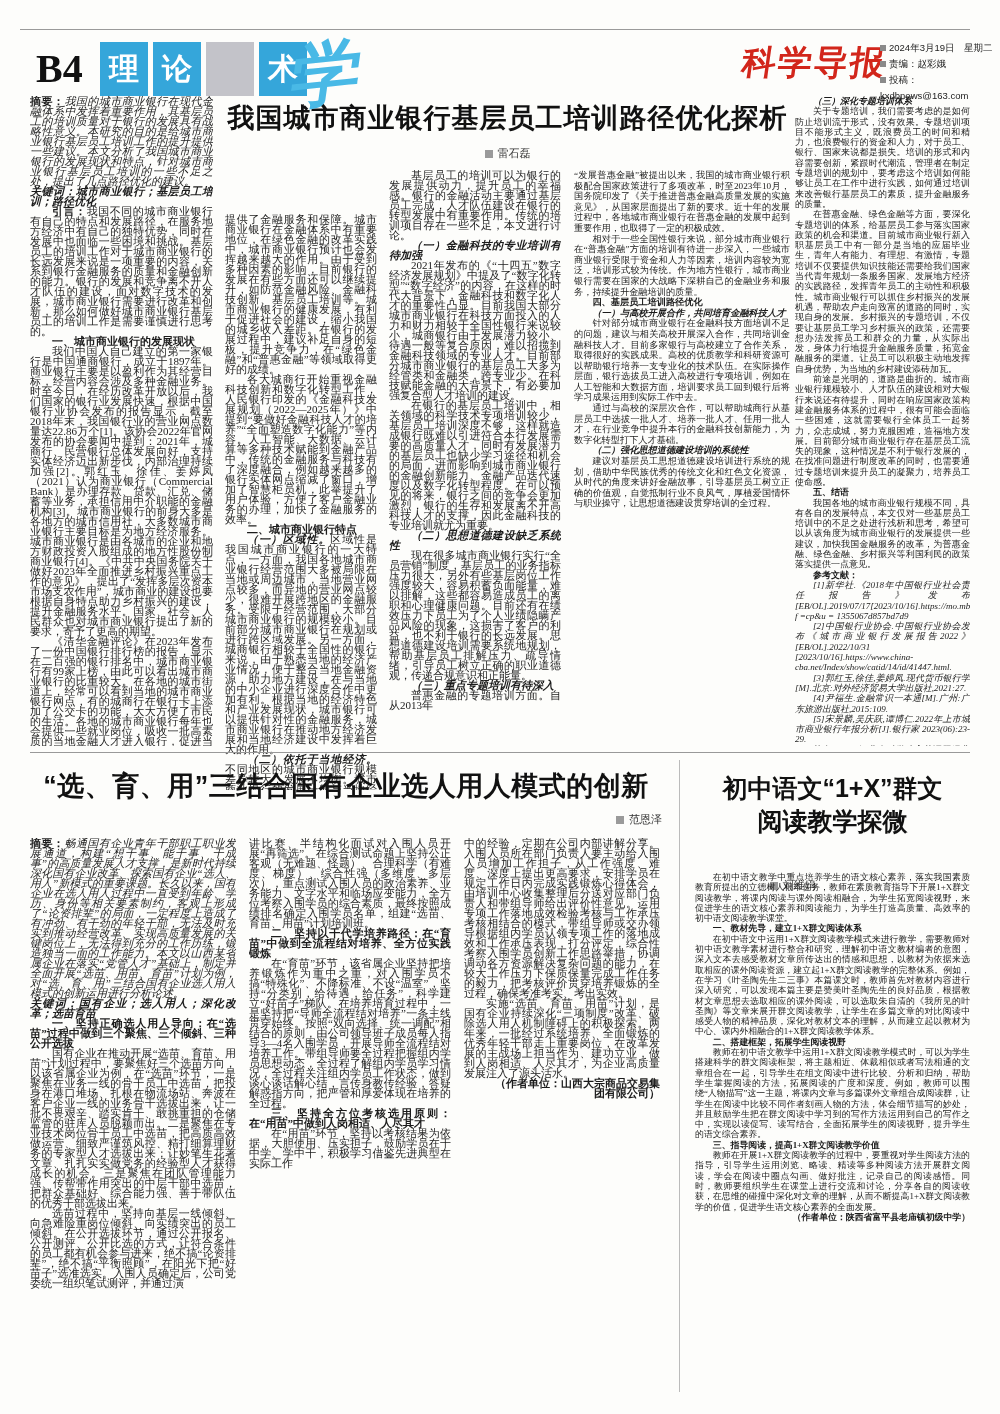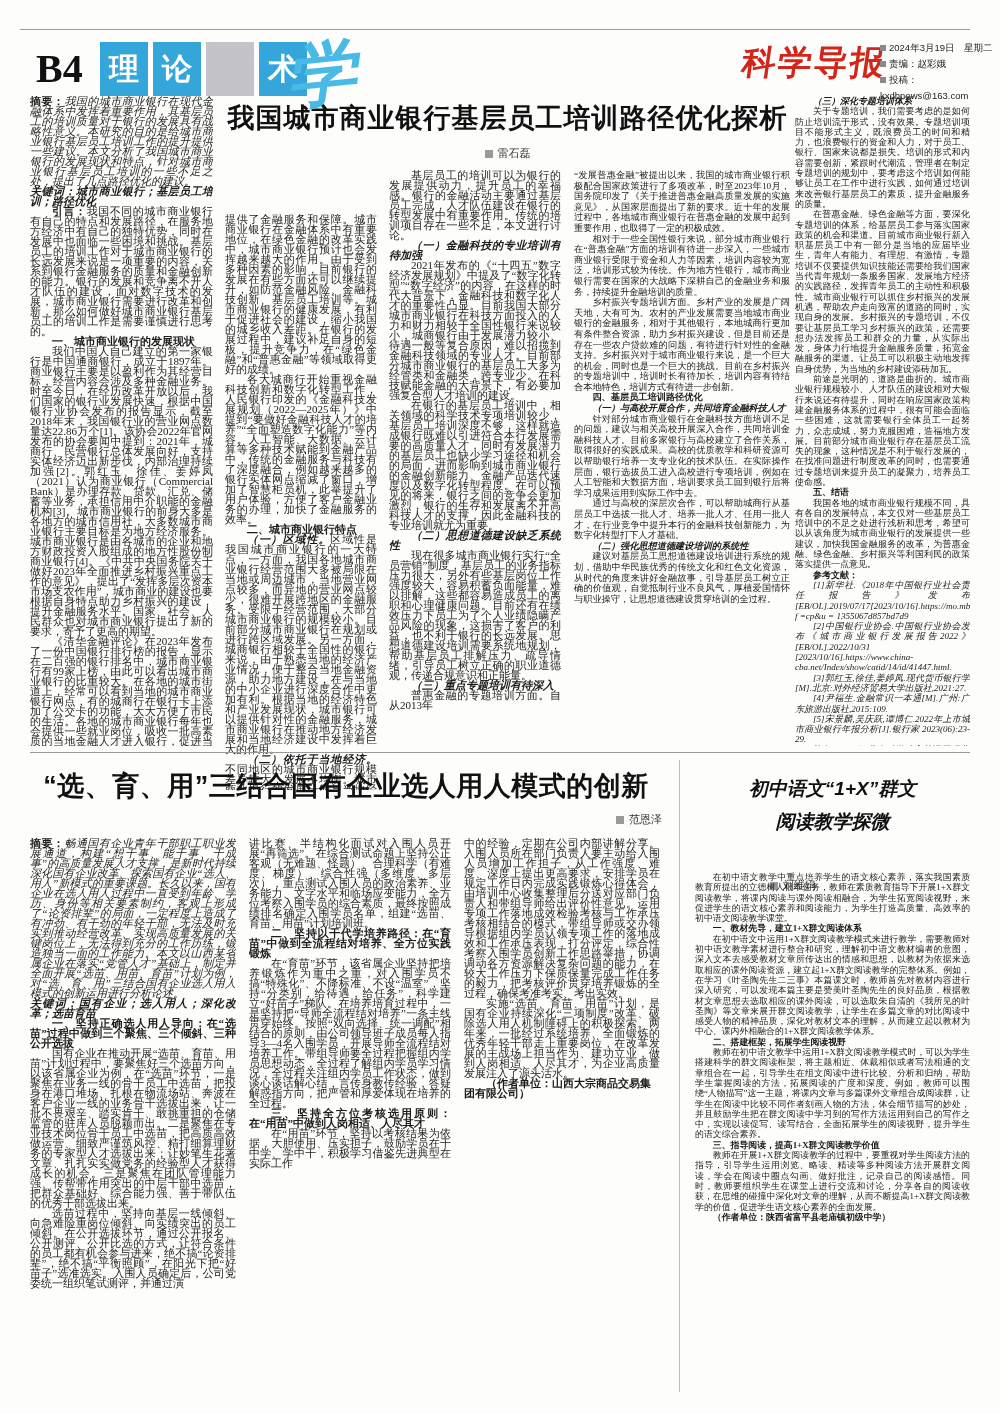--- a/index.html
+++ b/index.html
@@ -28,21 +28,21 @@
   .small p.h{font-weight:bold;}
   .kai{font-weight:bold;font-style:italic;}
   .absp{font-style:italic;}
   .absp b{font-style:normal;}
   .kw{font-weight:bold;font-style:italic;}
   .title{font-family:"Liberation Sans","DejaVu Sans",sans-serif;font-weight:bold;color:#111;text-align:center;}
   .byline{text-align:center;font-size:11px;color:#333;}
   .byline .sq{width:8px;height:8px;background:#9a9a9a;margin-right:5px;}
   .rule-h{position:absolute;left:30px;top:752px;width:940px;height:1px;background:#999;}
   .rule-v{position:absolute;left:679px;top:760px;width:1px;height:632px;background:#bbb;}
-  .aff{text-align:left;font-weight:bold;}
+  .aff{text-align:right;font-weight:bold;}
   .fundline{font-weight:bold;}
   .a3body{font-size:8.9px;line-height:10.3px;}
 </style>
 </head>
 <body>
 
 <div class="page">
 
   <div class="top-rule"></div>
   <div class="pageno">B4</div>
@@ -95,21 +95,20 @@
     <p>在银行的基层员工培训中，相关领域的科学技术专项培训较少，基层员工培训深度不够，这样就造成银行既难以引进符合本行发展需要的高质量人才，同时有发展潜力的基层员工也缺少学习途径和机会的局面，进而影响到城市商业银行的金融创新能力、金融产品迭代速度以及数字化转型程度。在可以预见的将来，银行之间的竞争会更加激烈，银行的生存和发展离不开高科技人才的支撑，因此金融科技的专业培训就尤为重要。</p>
     <p class="h kai">（二）思想道德建设缺乏系统性</p>
     <p>现在很多城市商业银行实行“全员营销”制度，基层员工的业务指标压力很大，另外有些基层岗位工作强度较大，容易积蓄负面能量，难以排解，这些都容易造成员工的离职和心理健康问题。目前还有在绩效压力下员工为了个人业绩隐瞒产品风险的现象，这损害了客户的利益，也不利于银行的长远发展。思想道德建设培训需要系统地规划，帮助基层员工排解压力、疏导情绪，引导员工树立正确的职业道德观，传递合规意识和正能量。</p>
     <p class="h kai">（三）重点专题培训有待深入</p>
     <p>普惠金融的专题培训方面。自从2013年</p>
   </div>
 
   <div class="abs-box small" style="left:574px;top:170px;width:216px;height:576px;font-size:9.2px;line-height:10.6px;">
     <p class="noind">“发展普惠金融”被提出以来，我国的城市商业银行积极配合国家政策进行了多项改革，时至2023年10月，国务院印发了《关于推进普惠金融高质量发展的实施意见》，从国家层面提出了新的要求。近十年的发展过程中，各地城市商业银行在普惠金融的发展中起到重要作用，也取得了一定的积极成效。</p>
     <p>相对于一些全国性银行来说，部分城市商业银行在“普惠金融”方面的培训有待进一步深入，一些城市商业银行受限于资金和人力等因素，培训内容较为宽泛，培训形式较为传统。作为地方性银行，城市商业银行需要在国家的大战略下深耕自己的金融业务和服务，持续提升金融培训的质量。</p>
-    <p>乡村振兴专题培训方面。乡村产业的发展是广阔天地，大有可为。农村的产业发展需要当地城市商业银行的金融服务，相对于其他银行，本地城商行更加有条件整合资源，助力乡村振兴建设，但是目前还是存在一些农户贷款难的问题，有待进行针对性的金融支持。乡村振兴对于城市商业银行来说，是一个巨大的机会，同时也是一个巨大的挑战。目前在乡村振兴的专题培训中，培训时长有待加长，培训内容有待结合本地特色，培训方式有待进一步创新。</p>
     <p class="h">四、基层员工培训路径优化</p>
     <p class="h kai">（一）与高校开展合作，共同培育金融科技人才</p>
     <p>针对部分城市商业银行在金融科技方面培训不足的问题，建议与相关高校开展深入合作，共同培训金融科技人才。目前多家银行与高校建立了合作关系，取得很好的实践成果。高校的优质教学和科研资源可以帮助银行培养一支专业化的技术队伍。在实际操作层面，银行选拔员工进入高校进行专项培训，例如在人工智能和大数据方面，培训要求员工回到银行后将学习成果运用到实际工作中去。</p>
     <p>通过与高校的深层次合作，可以帮助城商行从基层员工中选拔一批人才、培养一批人才、任用一批人才，在行业竞争中提升本行的金融科技创新能力，为数字化转型打下人才基础。</p>
     <p class="h kai">（二）强化思想道德建设培训的系统性</p>
     <p>建议对基层员工思想道德建设培训进行系统的规划，借助中华民族优秀的传统文化和红色文化资源，从时代的角度来讲好金融故事，引导基层员工树立正确的价值观，自觉抵制行业不良风气，厚植爱国情怀与职业操守，让思想道德建设贯穿培训的全过程。</p>
   </div>
 
   <div class="abs-box small" style="left:795px;top:96px;width:175px;height:650px;font-size:9px;line-height:10.3px;">
     <p class="h kai">（三）深化专题培训体系</p>
@@ -151,21 +150,21 @@
     <p class="h">三、坚持全方位考核选用原则：在“用苗”中做到人岗相适、人尽其才</p>
     <p>在“用苗”环节，坚持以考核结果为依据，大胆使用、压实担子，鼓励学员在干中学、学中干，积极学习借鉴先进典型在实际工作</p>
   </div>
 
   <div class="abs-box small" style="left:464px;top:838px;width:196px;height:554px;">
     <p class="noind">中的经验，定期在公司内部讲解分享。入围人员所在部门负责人要主动给入围人员增加工作担子，从工作强度、难度、深度上提出更高要求，安排学员在规定工作日内完成实践锻炼心得体会，由培训中心收集整理后分送对应部门负责人和带组导师给出评价性意见。运用专项工作落地成效检验考核与工作承压考核相结合的模式，带组导师或交办领导根据组内学员认领专项工作的落地成效和工作承压表现，打分评定，综合性考察入围学员创新工作思路举措，协调调动各方资源解决复杂问题的能力，在较大工作压力下保质保量完成工作任务的毅力，把考核评价贯穿培养锻炼的全过程，确保考准考实、考出实效。</p>
     <p>实施“选苗、育苗、用苗”计划，是国有企业持续深化“三项制度”改革、破除选人用人机制障碍上的积极探索。两年来，一批经过系统培养、全面锻炼的优秀年轻干部走上重要岗位，在改革发展的主战场上担当作为、建功立业，做到人岗相适、人尽其才，为企业高质量发展注入了源头活水。</p>
     <p class="aff">（作者单位：山西大宗商品交易集团有限公司）</p>
   </div>
 
-  <div class="abs-box title" style="left:695px;top:772px;width:275px;height:70px;font-size:19px;line-height:33px;font-style:italic;">
+  <div class="abs-box title" style="left:695px;top:772px;width:275px;height:70px;font-size:25px;line-height:33px;">
     <div>初中语文“1+X”群文</div>
     <div>阅读教学探微</div>
   </div>
   <div class="abs-box byline" style="left:655px;top:848px;width:275px;height:16px;margin-top:30px;">
     <span class="sq"></span><span>刘维娟</span>
   </div>
 
   <div class="abs-box small a3body" style="left:695px;top:872px;width:275px;height:520px;">
     <p>在初中语文教学中重点培养学生的语文核心素养，落实我国素质教育所提出的立德树人根本任务，教师在素质教育指导下开展1+X群文阅读教学，将课内阅读与课外阅读相融合，为学生拓宽阅读视野，来促进学生的语文核心素养和阅读能力，为学生打造高质量、高效率的初中语文阅读教学课堂。</p>
     <p class="h">一、教材先导，建立1+X群文阅读体系</p>

